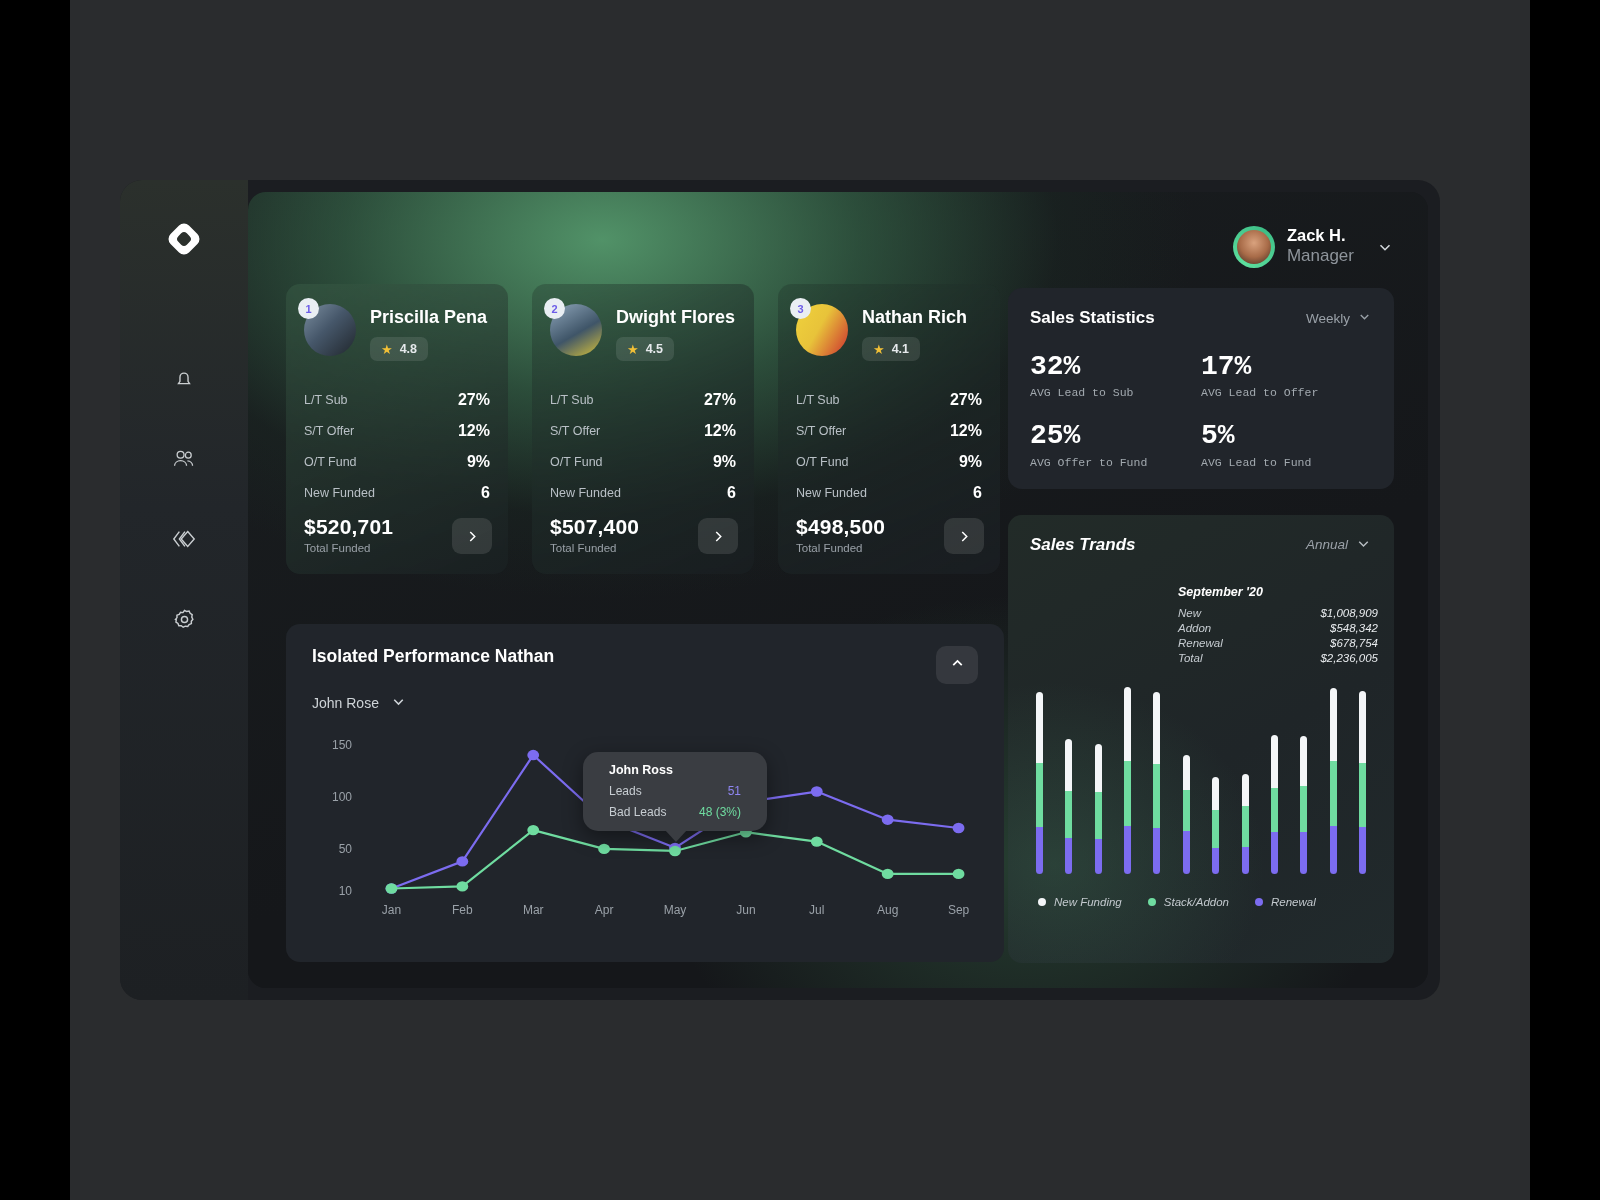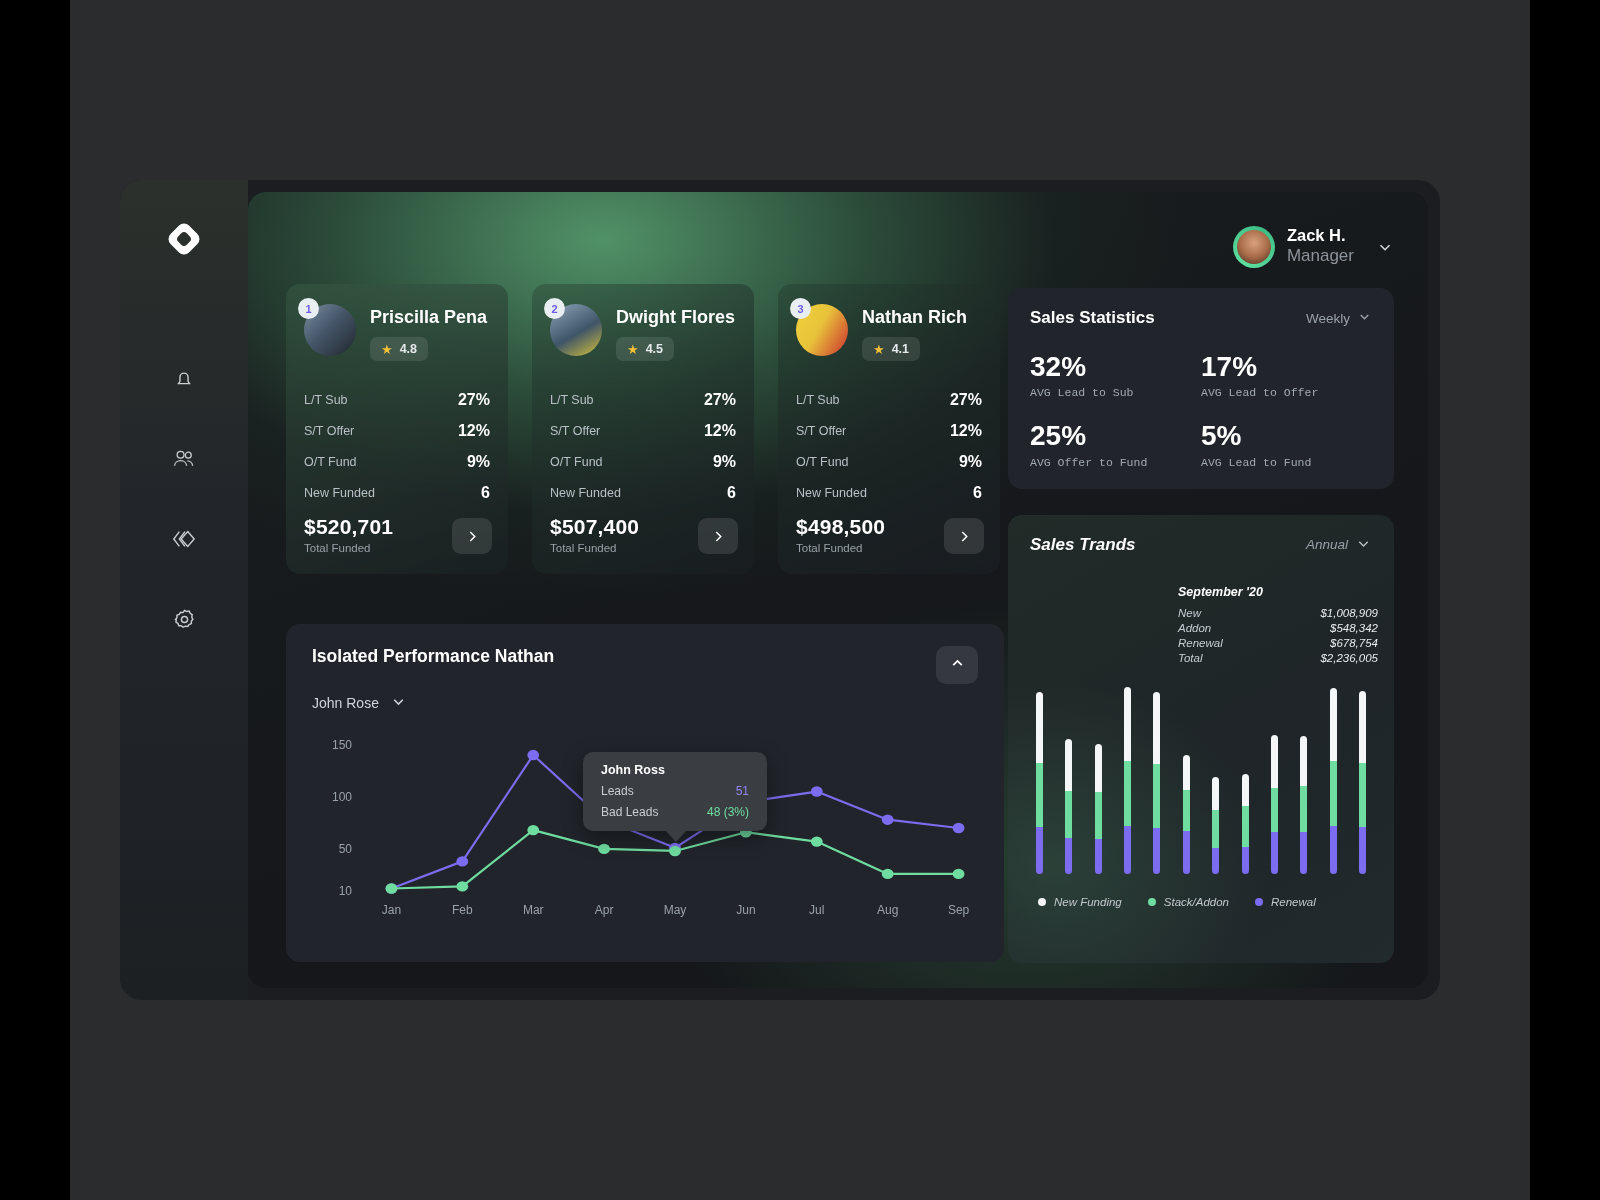--- a/index.html
+++ b/index.html
@@ -87,21 +87,21 @@
            display:flex; align-items:center; justify-content:center; cursor:pointer; }
 
   
   .right { position:absolute; right:34px; top:96px; width:386px; }
   .rcard { background:#21252b; border-radius:14px; padding:20px 22px; }
   .rhead { display:flex; align-items:center; justify-content:space-between; }
   .rtitle { font-size:17px; font-weight:700; color:#fff; }
   .rsel { display:flex; align-items:center; gap:7px; color:#9aa1a8; font-size:13.5px;
           cursor:pointer; }
   .grid2 { display:grid; grid-template-columns:1fr 1fr; row-gap:22px; margin-top:24px; }
-  .big { font-size:28px; font-weight:700; color:#fff; line-height:1.05; }
+  .big { font-size:28px; font-weight:700; color:#fff; line-height:1.05;font-family:Liberation Mono, monospace; }
   .cap { font-size:11.5px; color:#a2a9af; margin-top:5px;font-family:Liberation Mono, monospace; }
 
   .trend { margin-top:26px; background:linear-gradient(150deg,#222b28 0%,#1f2528 55%,#212a2c 100%);
            border-radius:14px; padding:20px 22px 18px; position:relative;
            height:448px; overflow:hidden;font-style:italic; }
   .trend::before { content:""; position:absolute; inset:0;
            background:radial-gradient(300px 260px at 12% 78%, rgba(70,130,94,.30), rgba(0,0,0,0) 70%); }
   .tt { position:relative; }
   .legtbl { position:relative; margin:30px 0 0 148px; width:200px; }
   .legtbl .mo { font-size:12.5px; font-weight:700; color:#fff; margin-bottom:7px; }
@@ -134,22 +134,22 @@
 
   .plot { position:relative; margin-top:16px; height:196px; }
   .yax { position:absolute; left:0; top:0; width:40px; height:172px; }
   .ylab { position:absolute; right:0; font-size:12px; color:#9aa1a8;
           transform:translateY(-50%); }
   .svgwrap { position:absolute; left:44px; right:-16px; top:0; height:172px; }
   .xax { position:absolute; left:44px; right:-16px; bottom:0; height:22px;
          display:flex;justify-content:space-between; }
   .xl { flex:1; text-align:center; font-size:12px; color:#9aa1a8; }
 
-  .tip { position:absolute; width:184px; background:#3a3d42; border-radius:10px;
-         padding:11px 18px 12px; box-shadow:0 6px 20px rgba(0,0,0,.42); }
+  .tip { position:absolute; width:184px; background:#3a3d42; border-radius:15px;
+         padding:11px 26px 12px; box-shadow:0 6px 20px rgba(0,0,0,.42); }
   .tipn { font-size:12.5px; font-weight:700; color:#fff; }
   .tiprow { display:flex; justify-content:space-between; font-size:12px;
             color:#c8ced3; margin-top:7px; }
   .tipv1 { color:#8f86f2; }
   .tipv2 { color:#6fdca0; }
   .tiparrow { position:absolute; left:82px; bottom:-11px; width:0; height:0;
               border-left:11px solid transparent; border-right:11px solid transparent;
               border-top:12px solid #3a3d42; }
 </style>
 </head>

